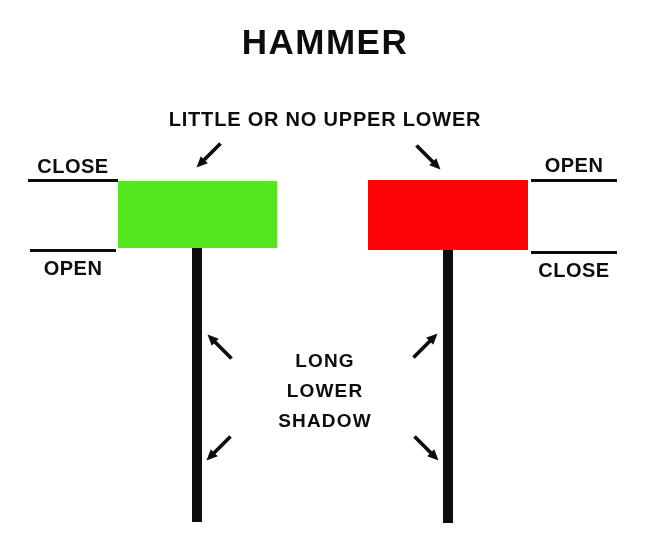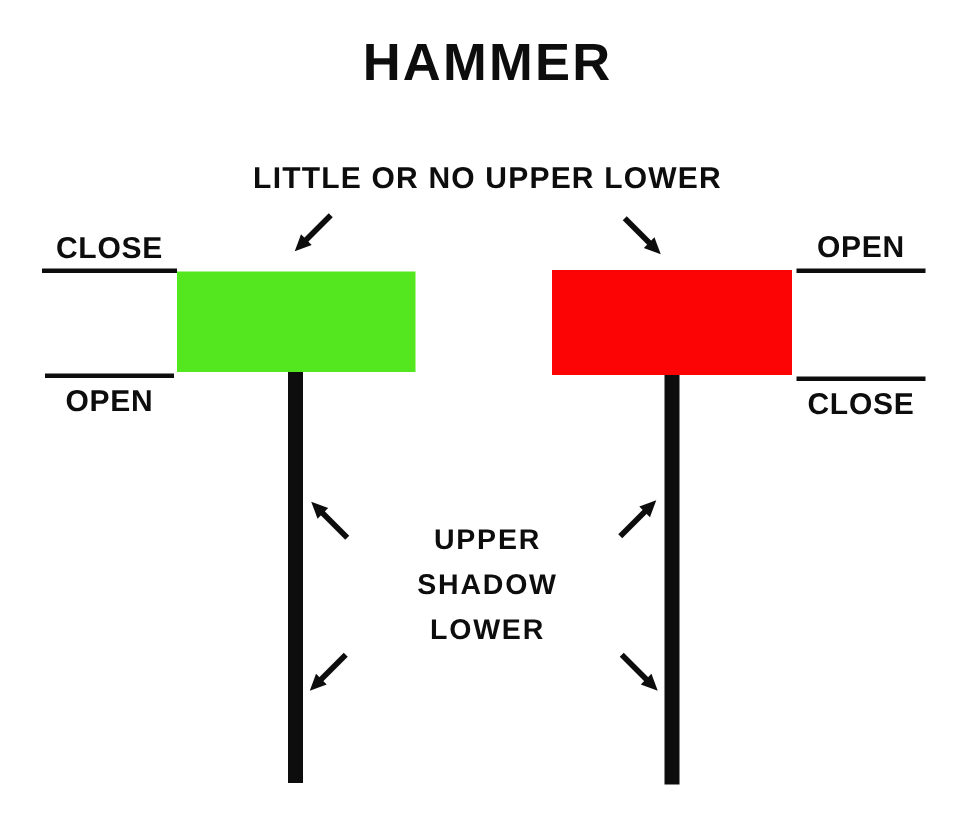--- a/index.html
+++ b/index.html
@@ -77,23 +77,23 @@
 
     <div class="abs body" style="left: 368px; top: 180px; width: 160px; height: 70px; background: rgb(252, 3, 6);"></div>
 
     <div class="abs level-line" style="left:531px;top:251px;width:86px;"></div>
     <div class="abs price-label" style="left:531px;top:259px;width:86px;">CLOSE</div>
 
     <div class="abs wick" style="left:443px;top:250px;height:273px;"></div>
   </div>
 
   <div class="abs lower-note">
-    <div>UPPER</div>
+    <div>LONG</div>
+    <div>LOWER</div>
     <div>SHADOW</div>
-    <div>LOWER</div>
   </div>
 
   <svg class="abs arrow flip-xy" style="left:204px;top:331px;" viewBox="0 0 32 32">
     <path d="M4.5 4.5 L22 22" stroke="#0d0d0d" stroke-width="3.8" fill="none"></path>
     <polygon points="28.5,28.5 24.3,17.2 17.2,24.3" fill="#0d0d0d"></polygon>
   </svg>
   <svg class="abs arrow flip-y" style="left:409px;top:330px;" viewBox="0 0 32 32">
     <path d="M4.5 4.5 L22 22" stroke="#0d0d0d" stroke-width="3.8" fill="none"></path>
     <polygon points="28.5,28.5 24.3,17.2 17.2,24.3" fill="#0d0d0d"></polygon>
   </svg>

